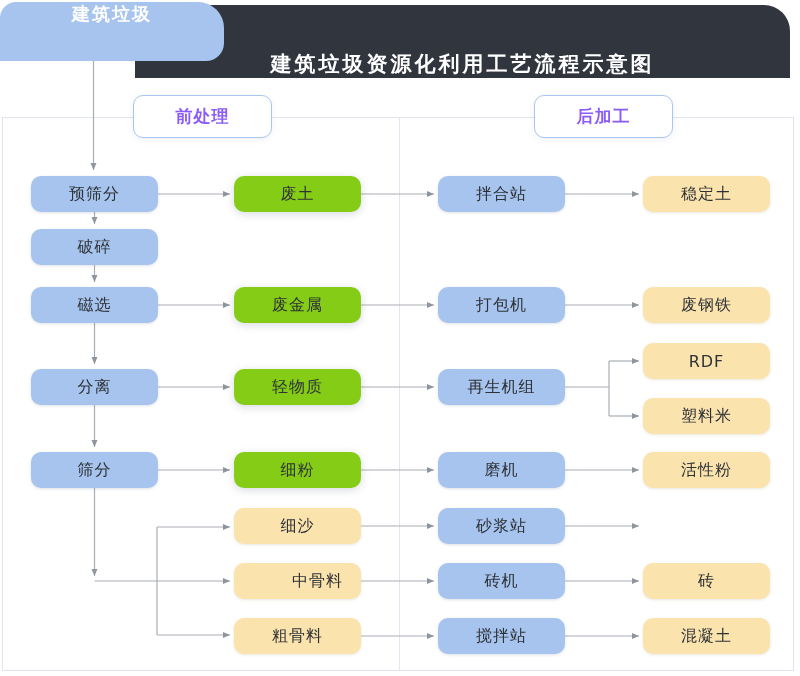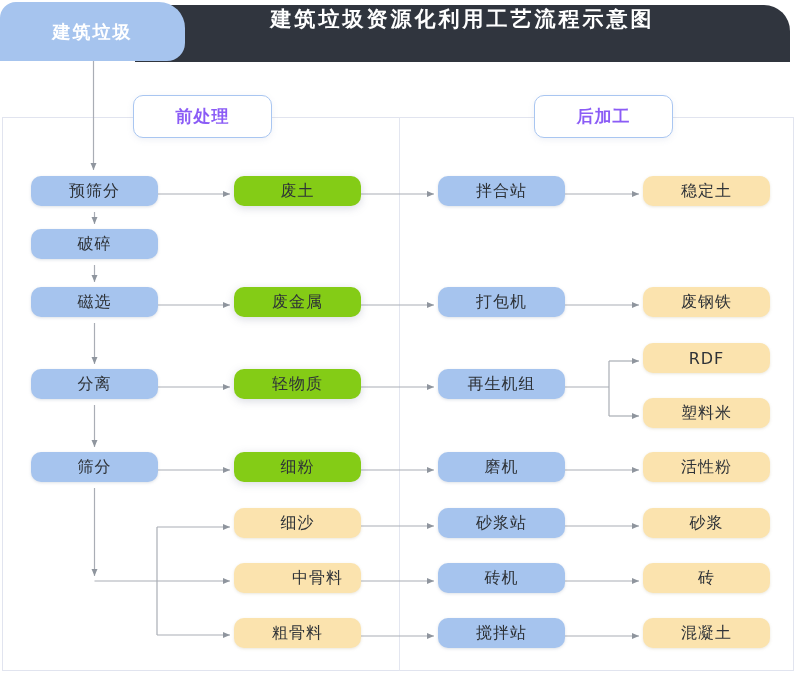--- a/index.html
+++ b/index.html
@@ -2,52 +2,52 @@
 <html><head>
 <meta charset="utf-8">
 <style>
   html,body{margin:0;padding:0;background:#ffffff;}
   *{box-sizing:border-box;}
   .stage{
     position:relative;width:800px;height:676px;background:#ffffff;overflow:hidden;
     font-family:"DejaVu Sans","Liberation Sans",sans-serif;
   }
   .header-bar{
-    position:absolute;left:135px;top:5px;width:655px;height:57px;
+    position:absolute;left:135px;top:5px;width:655px;height:73px;
     background:#30353e;border-radius:0 26px 0 0;
-    display:flex;align-items:flex-start;justify-content:center;
+    display:flex;align-items:flex-end;justify-content:center;
   }
   .header-bar .title{
     color:#ffffff;font-size:21px;font-weight:700;letter-spacing:3px;white-space:nowrap;
   }
   .tab{
-    position:absolute;left:0;top:2px;width:185px;height:59px;
+    position:absolute;left:0;top:2px;width:224px;height:59px;
     background:#a6c4ee;border-radius:16px 26px 18px 0;
-    display:flex;align-items:center;justify-content:center;
+    display:flex;justify-content:center;
   }
   .tab .tab-label{color:#ffffff;font-size:18px;font-weight:700;letter-spacing:2px;}
   .panel{
     position:absolute;left:2px;top:117px;width:792px;height:554px;
     border:1px solid #e1e4ef;background:transparent;
   }
   .divider{
     position:absolute;left:399px;top:117px;width:1px;height:554px;background:#e3e6f0;
   }
   .section-label{
     position:absolute;width:139px;height:43px;background:#ffffff;
     border:1.5px solid #a9c6f1;border-radius:10px;
     display:flex;align-items:center;justify-content:center;
     font-size:17px;font-weight:700;color:#8b5cf6;letter-spacing:1px;
     box-shadow:0 2px 6px rgba(120,140,180,0.12);
   }
   .section-label.pre{left:133px;top:95px;}
   .section-label.post{left:534px;top:95px;}
   .edges{position:absolute;left:0;top:0;width:800px;height:676px;}
   .node{
-    position:absolute;width:127px;height:30px;border-radius:10px;
+    position:absolute;width:127px;height:36px;border-radius:10px;
     display:flex;align-items:center;justify-content:center;
     font-size:16px;font-weight:500;color:#2e3237;letter-spacing:1px;white-space:nowrap;
   }
   .node.blue{background:#a6c4ee;box-shadow:0 1px 3px rgba(120,135,160,0.25);}
   .node.yellow{background:#fbe3ae;box-shadow:0 1px 3px rgba(160,140,90,0.22);}
   .node.white{background:#84cc16;box-shadow:0 2px 8px rgba(110,120,145,0.28);}
 </style>
 </head>
 <body>
 
@@ -138,17 +138,16 @@
   <div class="node blue" style="left:438px;top:369px;">再生机组</div>
   <div class="node blue" style="left:438px;top:508px;">砂浆站</div>
   <div class="node blue" style="left:438px;top:563px;">砖机</div>
   <div class="node blue" style="left:438px;top:618px;">搅拌站</div>
 
   <div class="node yellow" style="left:643px;top:176px;">稳定土</div>
   <div class="node yellow" style="left:643px;top:287px;">废钢铁</div>
   <div class="node yellow" style="left:643px;top:343px;">RDF</div>
   <div class="node yellow" style="left:643px;top:398px;">塑料米</div>
   <div class="node yellow" style="left:643px;top:452px;">活性粉</div>
-  <div class="node yellow" style="left:643px;top:508px;">砂浆</div>
   <div class="node yellow" style="left:643px;top:563px;">砖</div>
   <div class="node yellow" style="left:643px;top:618px;">混凝土</div>
 
 </div>
 
 </body></html>

